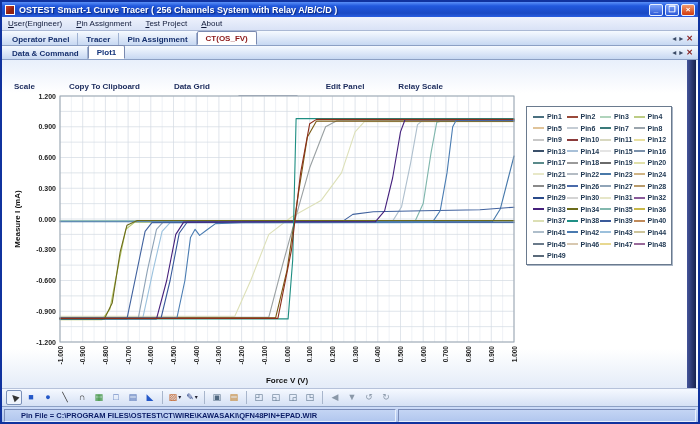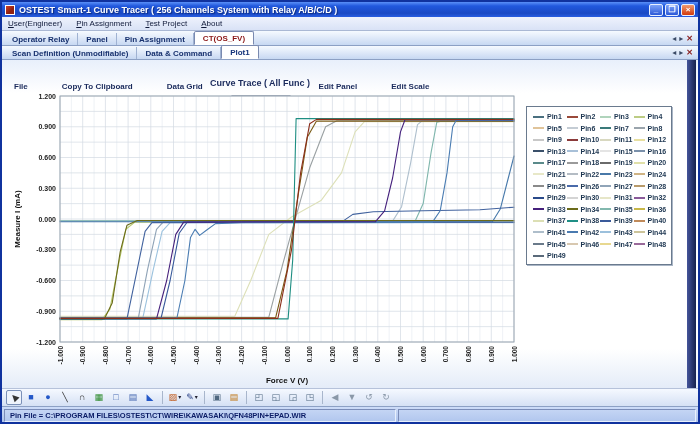--- a/index.html
+++ b/index.html
@@ -60,21 +60,21 @@
     background:linear-gradient(180deg,#f5f9ff,#d5e0f4);border-top:1px solid #b6c2da;border-bottom:1px solid #8ca0c4;
     display:flex;align-items:center;padding:0 4px;gap:1px;}
   .dico{width:16px;height:15px;display:flex;align-items:center;justify-content:center;font-size:9px;line-height:15px;}
   .dico.selected{border:1px solid #7a90b8;background:#eef3fc;border-radius:2px;}
   .dico .dd{font-size:6px;color:#223;margin-left:1px;}
   .dsep{width:1px;height:13px;background:#a8b6cc;margin:0 3px;}
 
   
   .statusbar{position:absolute;left:0;top:405px;width:100%;height:17px;
     background:linear-gradient(180deg,#cddcf8,#a9c0ec);display:flex;align-items:center;padding:1px 2px;gap:2px;}
-  .status-field{height:13px;border:1px solid;border-color:#7a8cb8 #e8f0fc #e8f0fc #7a8cb8;display:flex;align-items:center;padding:0 5px;
+  .status-field{height:13px;border:1px solid;border-color:#7a8cb8 #e8f0fc #e8f0fc #7a8cb8;display:flex;align-items:center;padding:0 16px;
     background:linear-gradient(180deg,#c4d5f4,#b2c7ee);}
   .status-field.main{width:392px;font-size:7.5px;font-weight:bold;color:#0b1c66;white-space:nowrap;overflow:hidden;}
   .status-field.rest{flex:1;}
 </style>
 </head>
 <body>
 
 <div class="window">
 
   <div class="titlebar">
@@ -88,51 +88,49 @@
   </div>
 
   <div class="menubar" id="menubar">
       <span class="menu-item"><u>U</u>ser(Engineer)</span>
       <span class="menu-item"><u>P</u>in Assignment</span>
       <span class="menu-item"><u>T</u>est Project</span>
       <span class="menu-item"><u>A</u>bout</span>
     </div>
 
   <div class="tabrow tabrow1" id="tabrow1">
-      <div class="tab">Operator Relay</div>
-      <div class="tab">Panel</div>
+      <div class="tab">Operator Panel</div>
+      <div class="tab">Tracer</div>
       <div class="tab">Pin Assignment</div>
       <div class="tab active">CT(OS_FV)</div>
       <div class="tabctrl">
         <span>◂</span>
         <span>▸</span>
         <span class="tabclose">✕</span>
       </div>
     </div>
   <div class="tabrow tabrow2" id="tabrow2">
-      <div class="tab">Scan Definition (Unmodifiable)</div>
       <div class="tab">Data &amp; Command</div>
       <div class="tab active">Plot1</div>
       <div class="tabctrl">
         <span>◂</span>
         <span>▸</span>
         <span class="tabclose">✕</span>
       </div>
     </div>
 
   <div class="content">
     <div class="chart-toolbar" id="chart-toolbar">
-        <div class="ct-btn">File</div>
+        <div class="ct-btn">Scale</div>
         <div class="ct-btn">Copy To Clipboard</div>
         <div class="ct-btn">Data Grid</div>
         <div class="ct-btn active">Legend Box</div>
         <div class="ct-btn">Edit Panel</div>
-        <div class="ct-btn">Edit Scale</div>
-      </div>
-    <div class="chart-title">Curve Trace ( All Func )</div>
+        <div class="ct-btn">Relay Scale</div>
+      </div>
     <svg class="chart-svg" id="chart" width="512" height="296">
         <rect x="52" y="6" width="454" height="246" fill="#ffffff"></rect>
         <line x1="52" y1="6" x2="52" y2="252" stroke="#d3dae2" stroke-width="0.7"></line>
         <line x1="63.34999999999999" y1="6" x2="63.34999999999999" y2="252" stroke="#e7ebf0" stroke-width="0.7"></line>
         <line x1="74.69999999999999" y1="6" x2="74.69999999999999" y2="252" stroke="#d3dae2" stroke-width="0.7"></line>
         <line x1="86.04999999999998" y1="6" x2="86.04999999999998" y2="252" stroke="#e7ebf0" stroke-width="0.7"></line>
         <line x1="97.39999999999999" y1="6" x2="97.39999999999999" y2="252" stroke="#d3dae2" stroke-width="0.7"></line>
         <line x1="108.75" y1="6" x2="108.75" y2="252" stroke="#e7ebf0" stroke-width="0.7"></line>
         <line x1="120.09999999999998" y1="6" x2="120.09999999999998" y2="252" stroke="#d3dae2" stroke-width="0.7"></line>
         <line x1="131.45" y1="6" x2="131.45" y2="252" stroke="#e7ebf0" stroke-width="0.7"></line>

